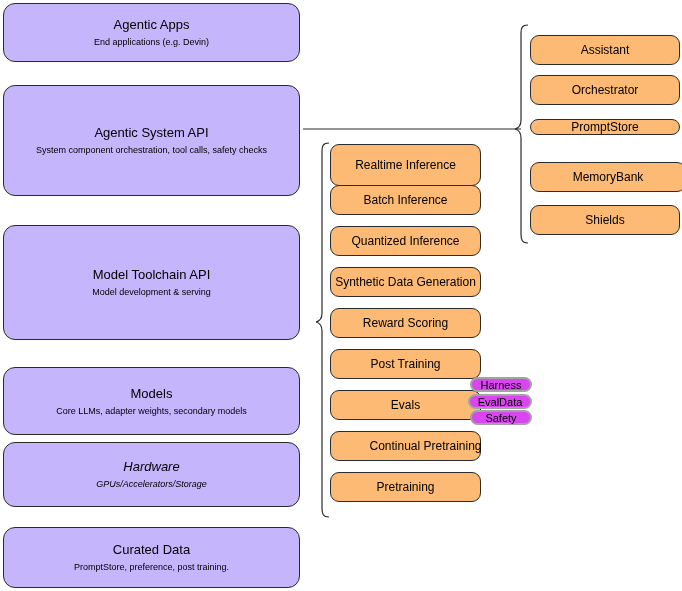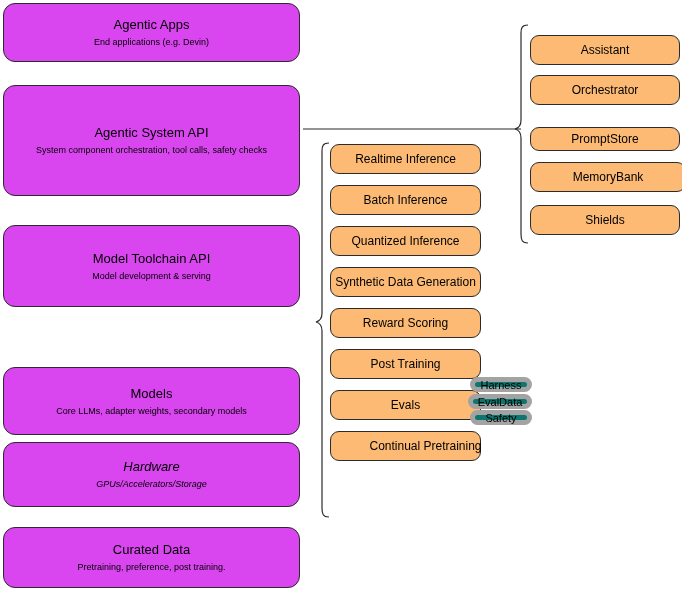--- a/index.html
+++ b/index.html
@@ -18,21 +18,21 @@
     overflow: hidden;
     background: #ffffff;
   }
 
   
   .layer-box {
     position: absolute;
     box-sizing: border-box;
     border: 1px solid #2b2b2b;
     border-radius: 12px;
-    background: #d946ef;
+    background: #c4b5fd;
     display: flex;
     flex-direction: column;
     align-items: center;
     justify-content: center;
     text-align: center;
   }
   .layer-title {
     font-size: 13px;
     line-height: 16px;
     color: #000000;
@@ -59,23 +59,23 @@
     font-size: 12px;
     line-height: 14px;
     color: #000000;
     white-space: nowrap;
   }
 
   
   .badge {
     position: absolute;
     box-sizing: border-box;
-    border: 5px solid #a3a3a3;
+    border: 2px solid #a3a3a3;
     border-radius: 999px;
-    background: #0f766e;
+    background: #d946ef;
     display: flex;
     align-items: center;
     justify-content: center;
     font-size: 11px;
     line-height: 12px;
     color: #000000;
     white-space: nowrap;
     z-index: 6;
   }
 
@@ -129,52 +129,53 @@
   <div class="layer-box" style="left:3px; top:3px; width:297px; height:59px;">
     <div class="layer-title">Agentic Apps</div>
     <div class="layer-sub">End applications (e.g. Devin)</div>
   </div>
 
   <div class="layer-box" style="left:3px; top:85px; width:297px; height:111px;">
     <div class="layer-title">Agentic System API</div>
     <div class="layer-sub">System component orchestration, tool calls, safety checks</div>
   </div>
 
-  <div class="layer-box" style="left:3px; top:225px; width:297px; height:82px;">
+  <div class="layer-box" style="left:3px; top:225px; width:297px; height:115px;">
     <div class="layer-title">Model Toolchain API</div>
     <div class="layer-sub">Model development &amp; serving</div>
   </div>
 
   <div class="layer-box" style="left:3px; top:367px; width:297px; height:68px;justify-content:center;">
     <div class="layer-title">Models</div>
     <div class="layer-sub">Core LLMs, adapter weights, secondary models</div>
   </div>
 
   <div class="layer-box" style="left:3px; top:442px; width:297px; height:65px;font-style:italic;">
     <div class="layer-title">Hardware</div>
     <div class="layer-sub">GPUs/Accelerators/Storage</div>
   </div>
 
   <div class="layer-box" style="left:3px; top:527px; width:297px; height:61px;">
     <div class="layer-title">Curated Data</div>
-    <div class="layer-sub">Pretraining, preference, post training.</div>
+    <div class="layer-sub">PromptStore, preference, post training.</div>
   </div>
 
-  <div class="item-box" style="left:330px; top:144px; width:151px; height:30px;">Realtime Inference</div>
+  <div class="item-box" style="left:330px; top:144px; width:151px; height:42px;">Realtime Inference</div>
   <div class="item-box" style="left:330px; top:185px; width:151px; height:30px;">Batch Inference</div>
   <div class="item-box" style="left:330px; top:226px; width:151px; height:30px;border-radius:9px;">Quantized Inference</div>
   <div class="item-box" style="left:330px; top:267px; width:151px; height:30px;">Synthetic Data Generation</div>
   <div class="item-box" style="left:330px; top:308px; width:151px; height:30px;">Reward Scoring</div>
   <div class="item-box" style="left:330px; top:349px; width:151px; height:30px;">Post Training</div>
   <div class="item-box" style="left:330px; top:390px; width:151px; height:30px;">Evals</div>
   <div class="item-box" style="left:330px; top:431px; width:151px; height:30px;padding-left:40px;">Continual Pretraining</div>
+  <div class="item-box" style="left:330px; top:472px; width:151px; height:30px;">Pretraining</div>
 
   <div class="badge" style="left:470px; top:377px; width:62px; height:15px;">Harness</div>
   <div class="badge" style="left:468px; top:394px; width:64px; height:15px;">EvalData</div>
   <div class="badge" style="left:470px; top:410px; width:62px; height:15px;">Safety</div>
 
   <div class="item-box" style="left:530px; top:35px; width:150px; height:30px;">Assistant</div>
   <div class="item-box" style="left:530px; top:75px; width:150px; height:30px;">Orchestrator</div>
-  <div class="item-box" style="left:530px; top:119px; width:150px; height:24px;margin-top:8px;">PromptStore</div>
+  <div class="item-box" style="left:530px; top:119px; width:150px; height:16px;">PromptStore</div>
   <div class="item-box" style="left:530px; top:162px; width:156px; height:30px;">MemoryBank</div>
   <div class="item-box" style="left:530px; top:205px; width:150px; height:30px;">Shields</div>
 
 </div>
 
 </body></html>

